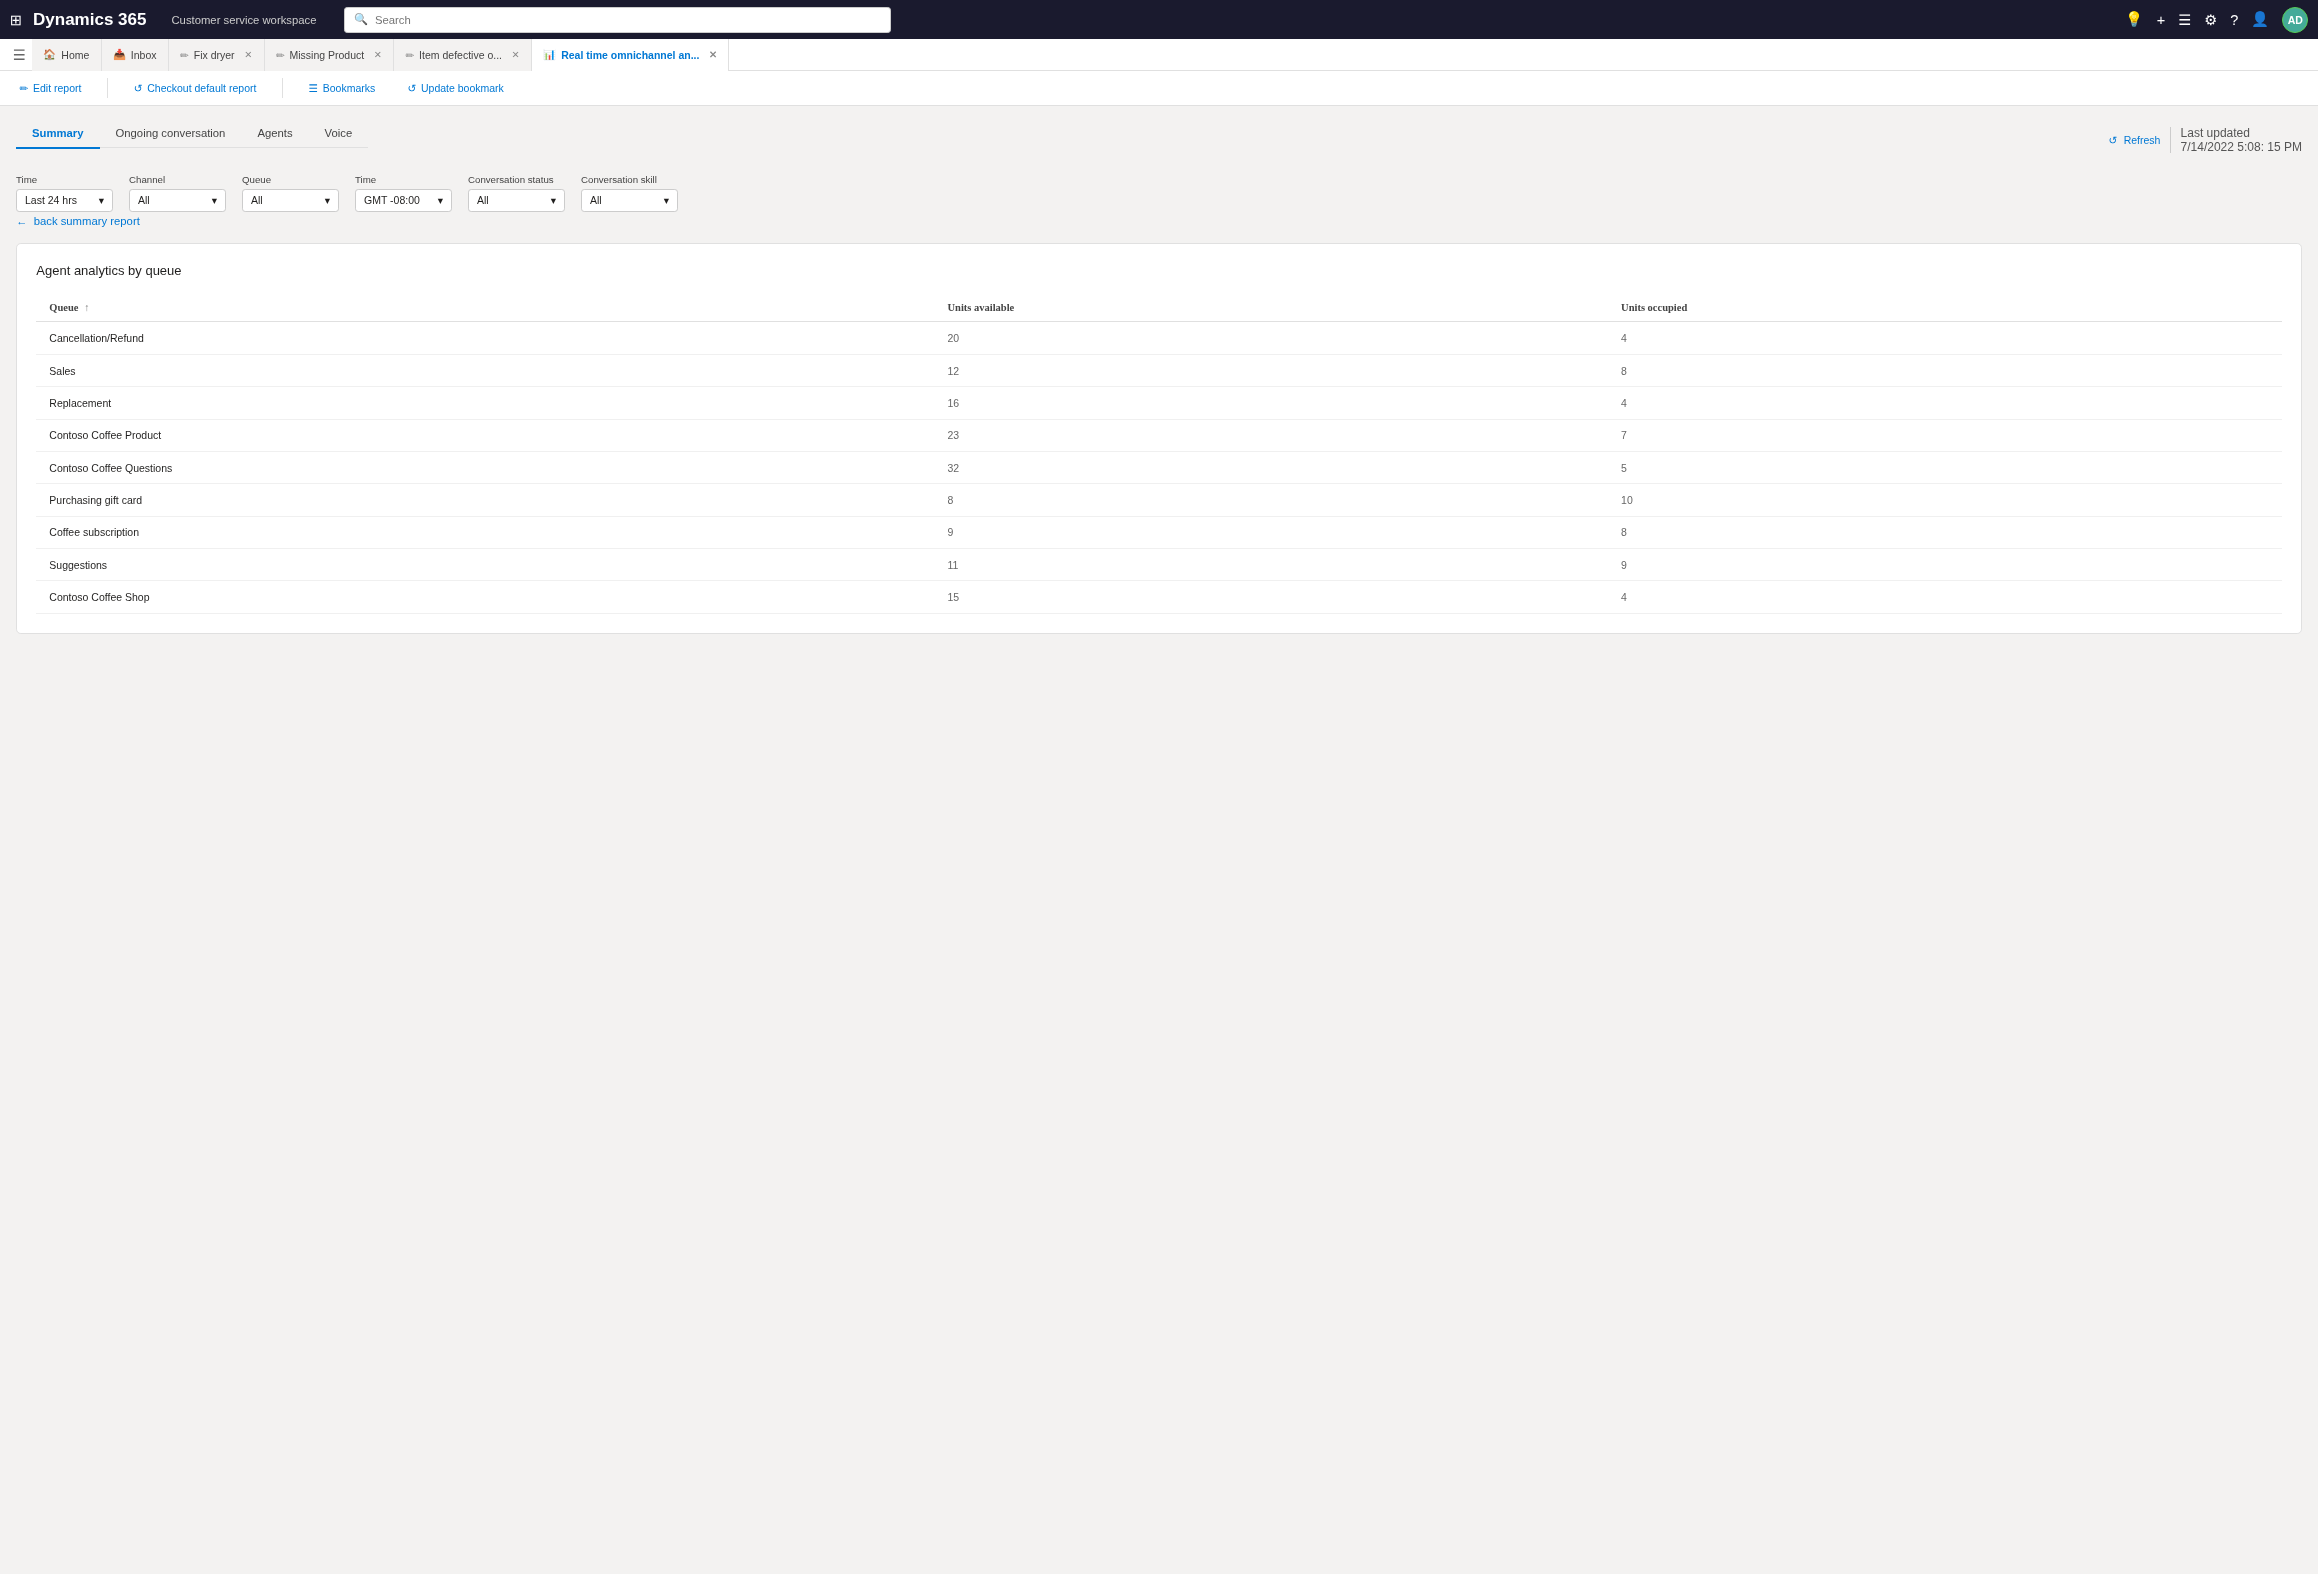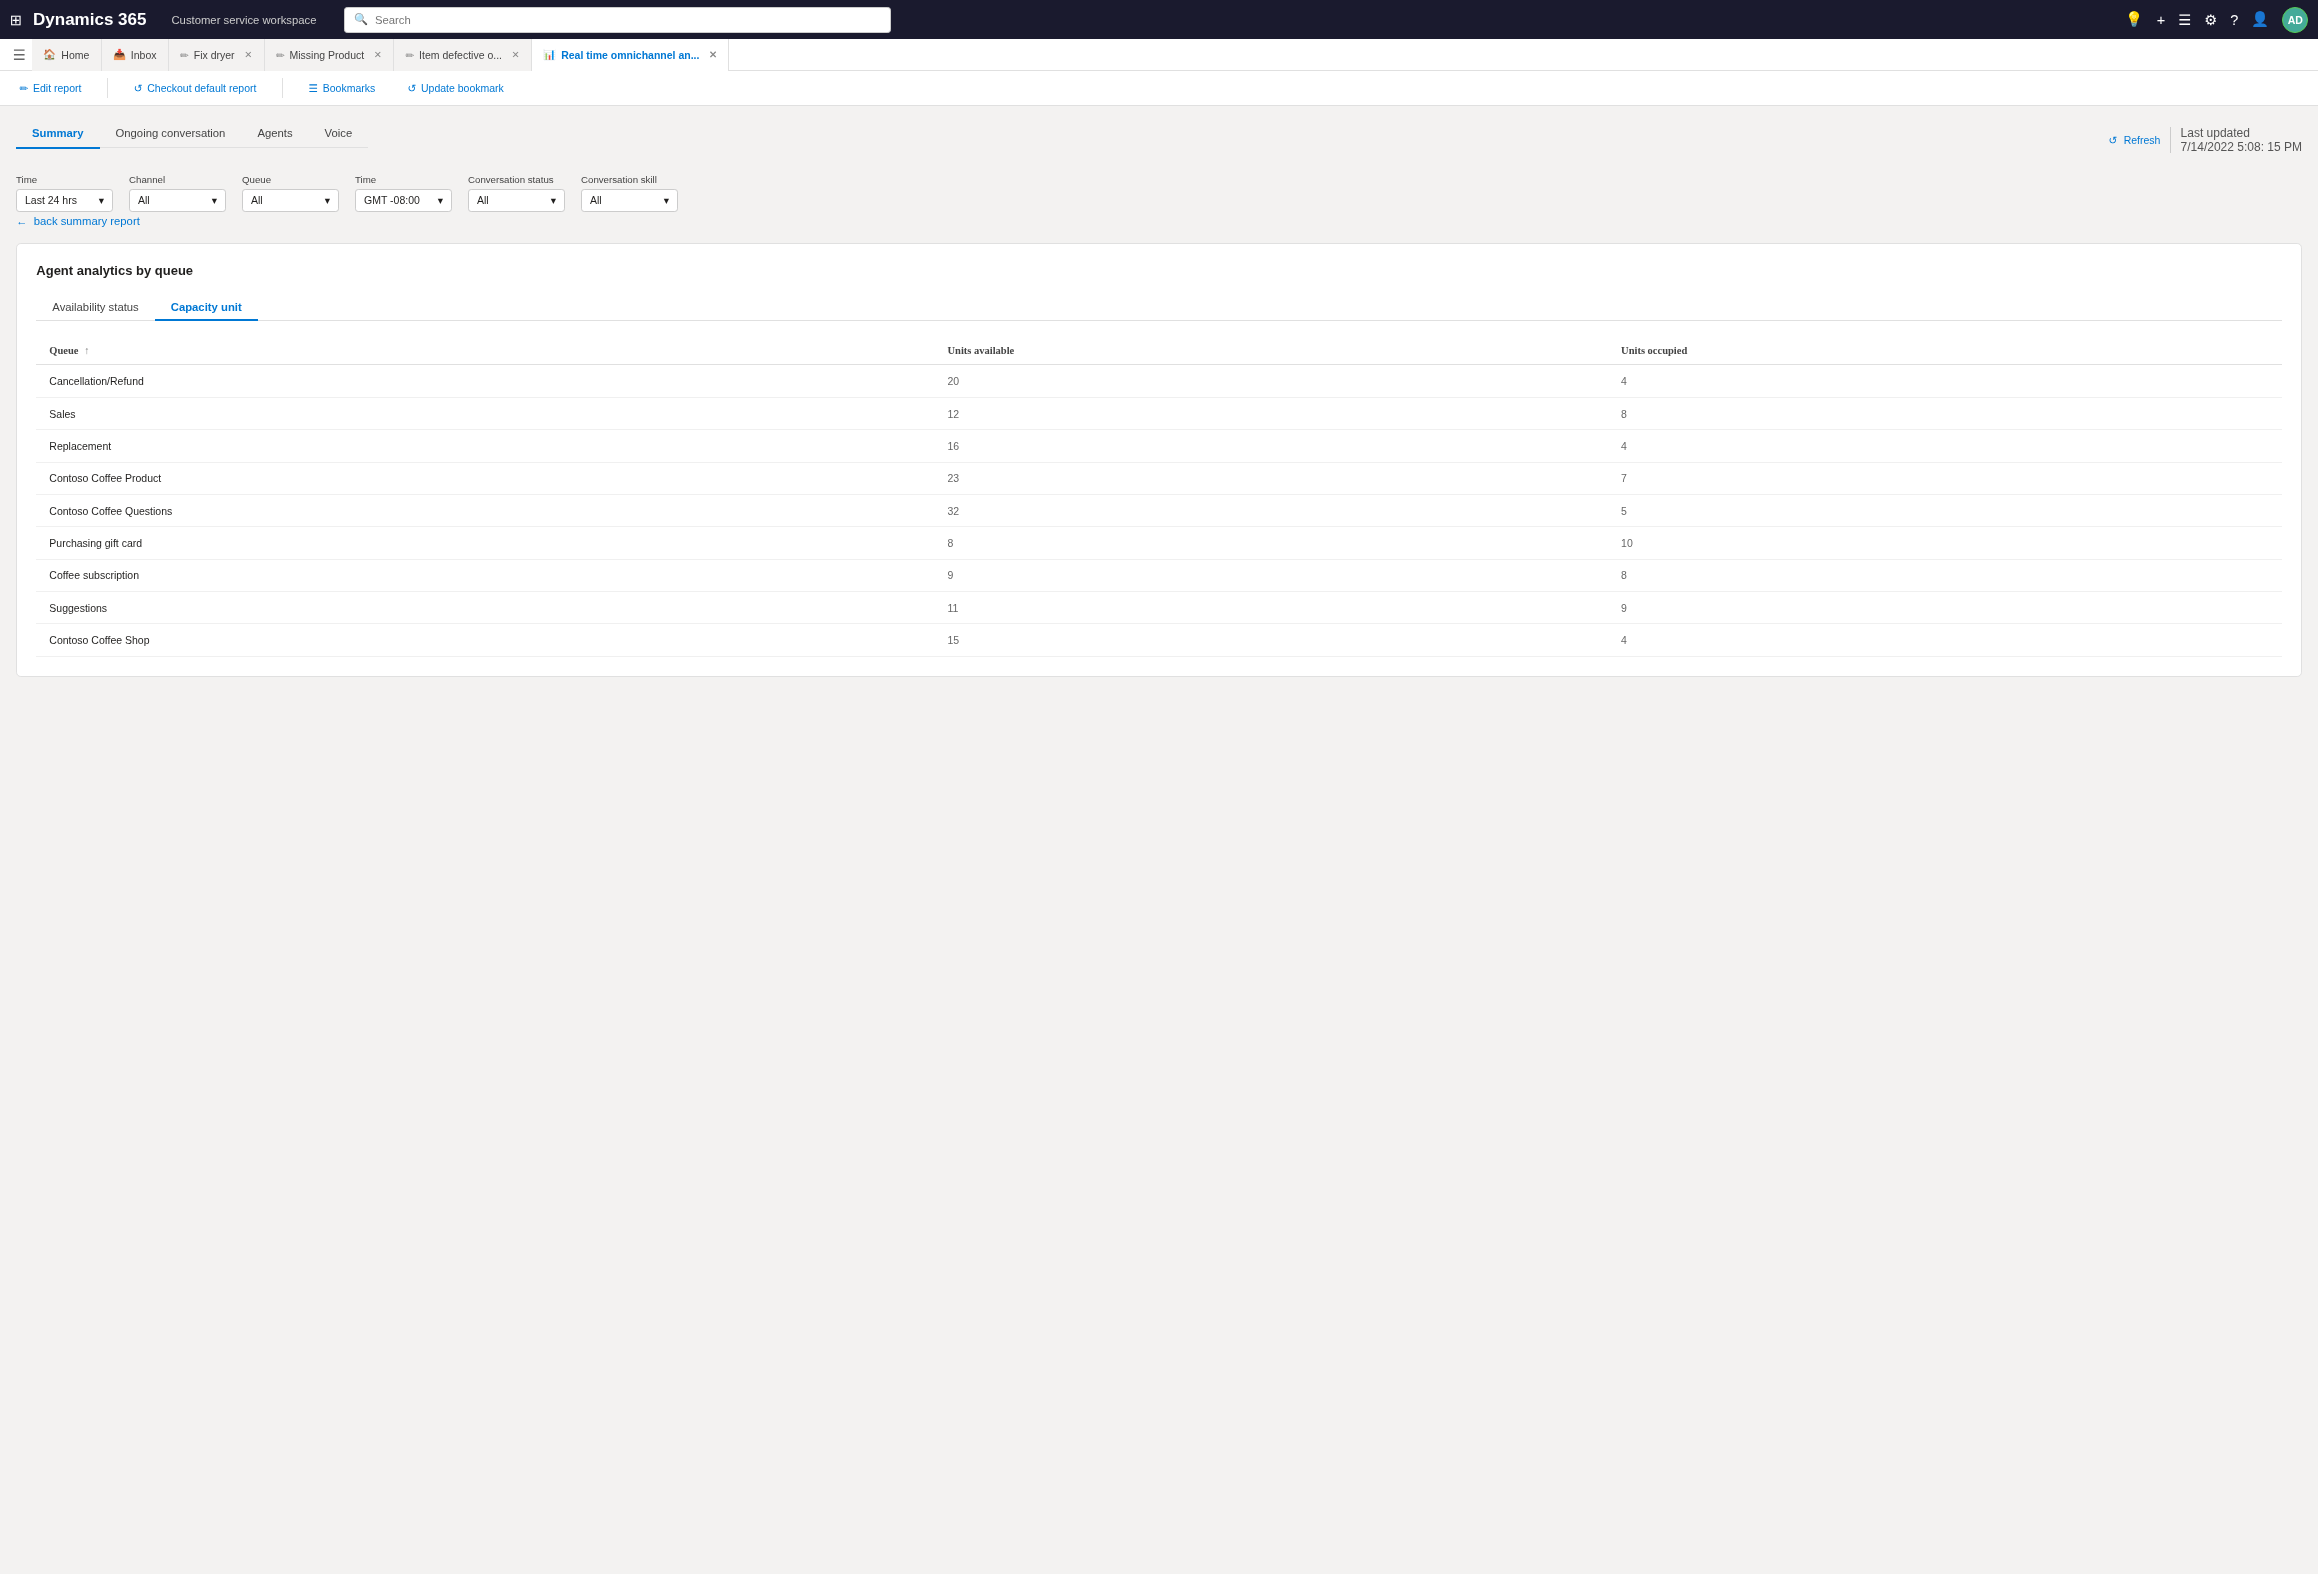--- a/index.html
+++ b/index.html
@@ -115,21 +115,21 @@
       color: #0078d4; font-size: 11.3px; cursor: pointer; margin-bottom: 16px;
     }
 
     
     .card {
       background: #fff;
       border: 0.8px solid #e0e0e0;
       border-radius: 4.8px;
       padding: 19.3px;
     }
-    .card-title { font-size: 13px; font-weight: 700; margin-bottom: 16px; }
+    .card-title { font-size: 13px; font-weight: 400; margin-bottom: 16px; }
 
     
     .subtabs {
       display: flex; gap: 0;
       border-bottom: 0.8px solid #e0e0e0;
       margin-bottom: 16px;
     }
     .subtab {
       padding: 6.4px 16px; font-size: 11.3px; color: #444; cursor: pointer;
       border-bottom: 2.4px solid transparent; margin-bottom: -0.8px;
@@ -302,28 +302,20 @@
   </div>
 
   <div class="back-link">
     <span>←</span>
     <span>back summary report</span>
   </div>
 
   <div class="card">
     <div class="card-title">Agent analytics by queue</div>
 
-    <div class="subtabs">
-      <div class="subtab">
-        <span>Availability status</span>
-      </div>
-      <div class="subtab active">
-        <span>Capacity unit</span>
-      </div>
-    </div>
 
     <table class="data-table">
       <thead>
         <tr>
           <th class="col-queue">
             <span>Queue</span>
             <span class="sort-icon">↑</span>
           </th>
           <th class="col-units">
             <span>Units available</span>

